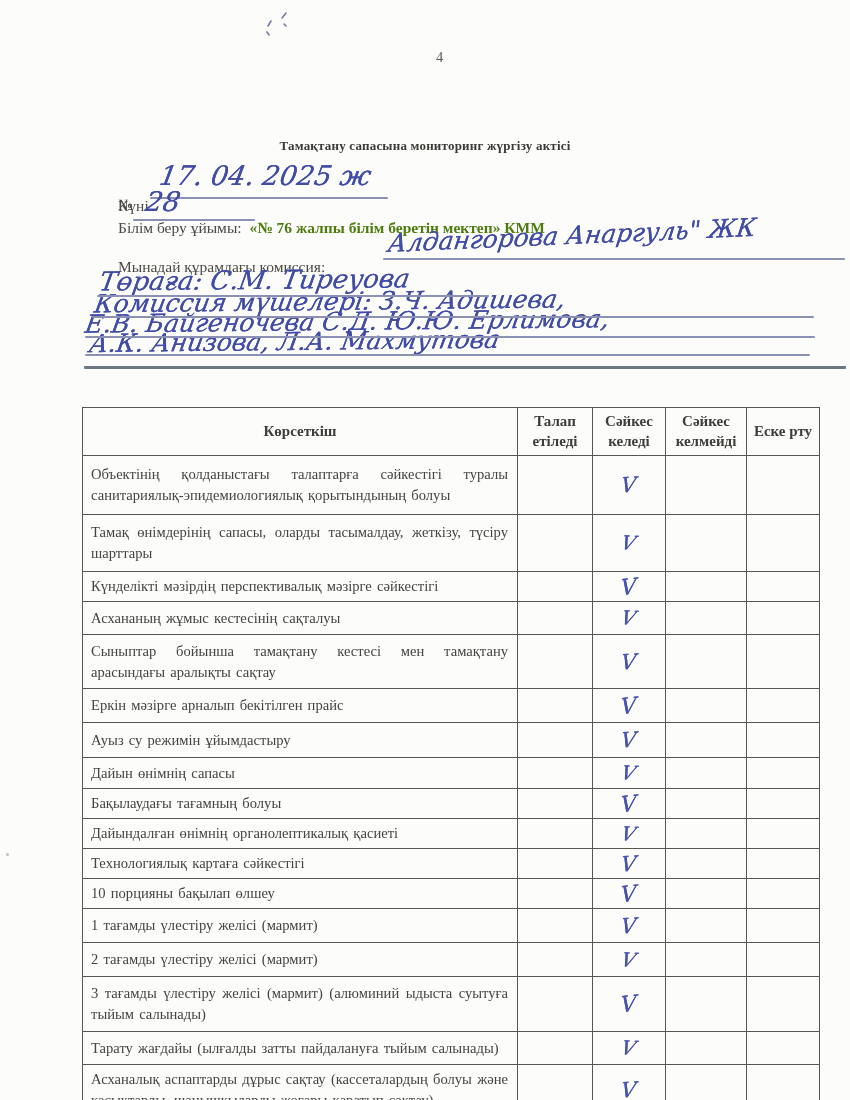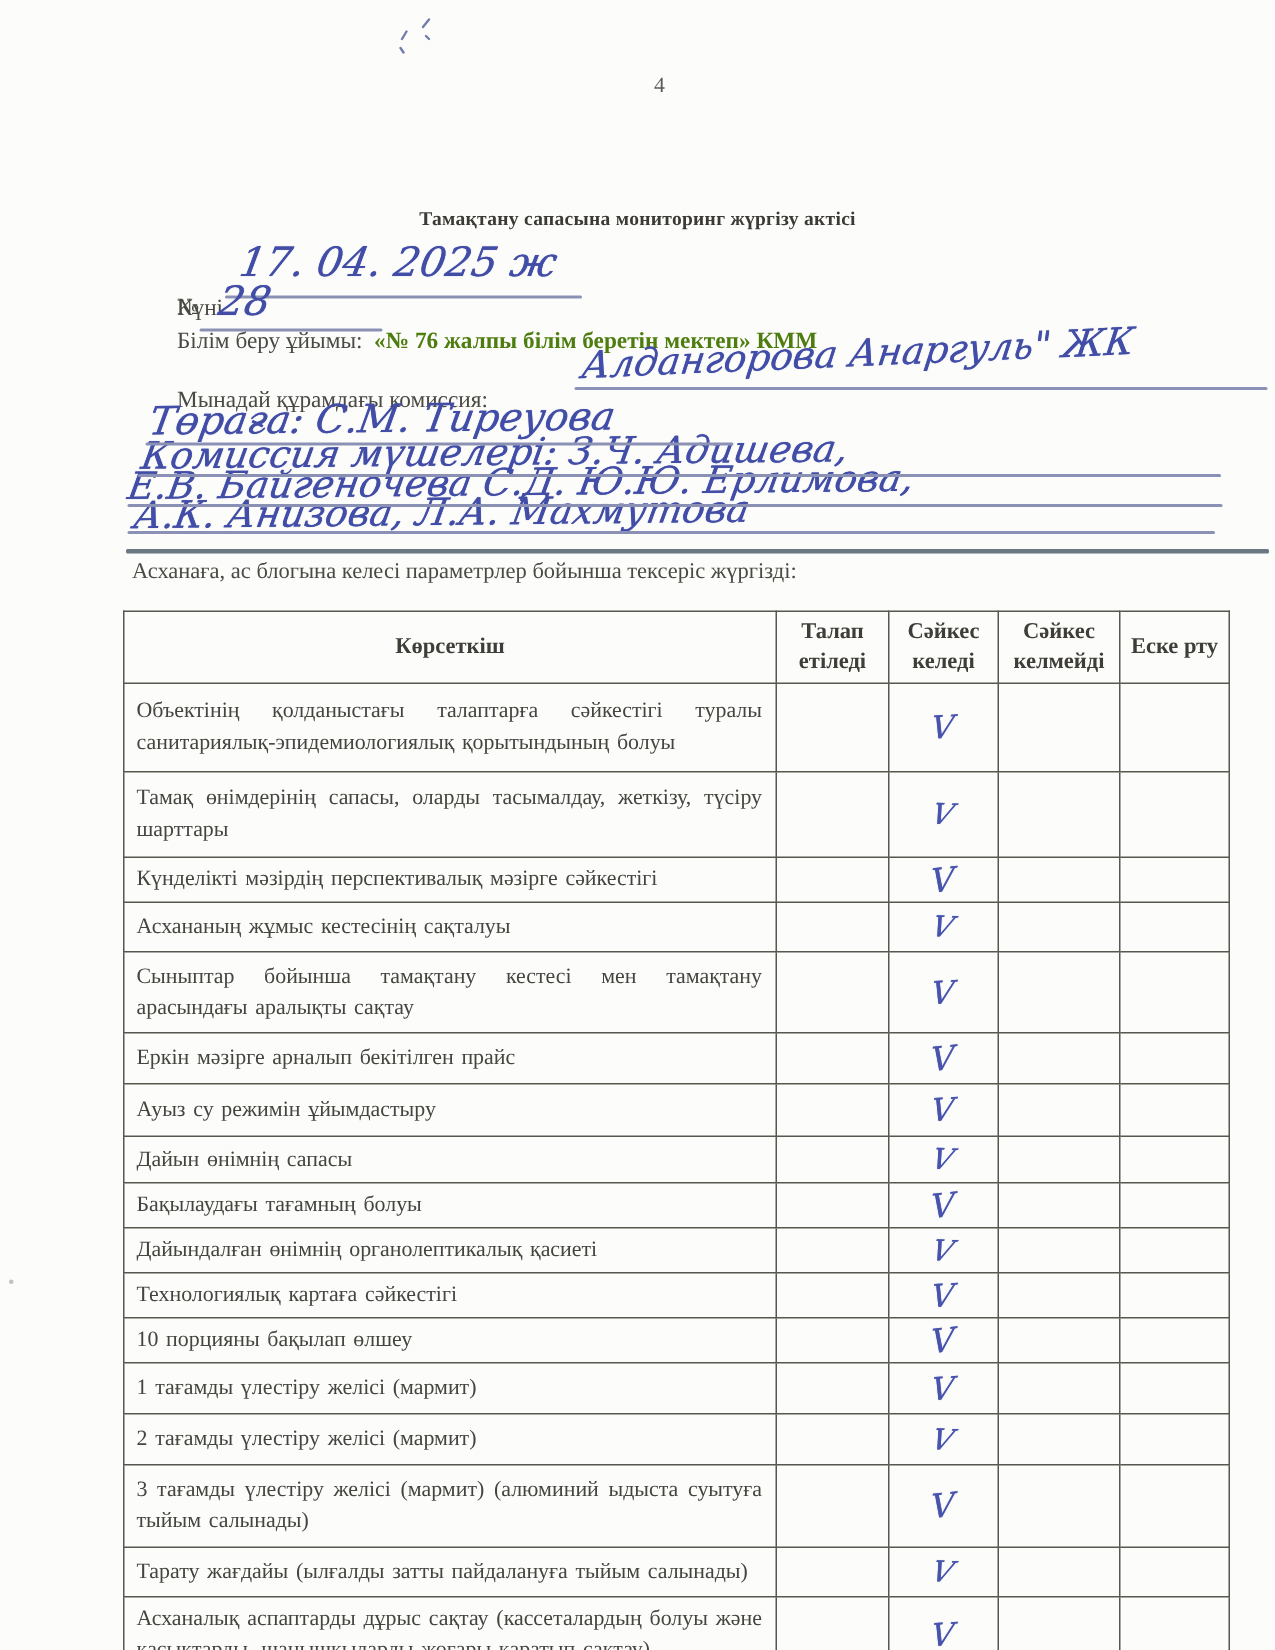--- a/index.html
+++ b/index.html
@@ -112,21 +112,20 @@
 
   <div class="hw-line"><span class="hw-inner">А.К. Анизова, Л.А. Махмутова</span></div>
 </div>
 
   <div class="rule" style="left:97px;top:295px;width:392px;"></div>
   <div class="rule" style="left:92px;top:316px;width:722px;"></div>
   <div class="rule" style="left:85px;top:336px;width:730px;"></div>
   <div class="rule" style="left:85px;top:354px;width:725px;"></div>
   <div class="rule dark" style="left:84px;top:366px;width:762px;"></div>
 
-  <div class="intro">Асханаға, ас блогына келесі параметрлер бойынша тексеріс жүргізді:</div>
 
   <table class="tbl">
     <colgroup>
       <col style="width:435px">
         <col style="width:75px">
         <col style="width:73px">
         <col style="width:81px">
         <col style="width:73px">
     </colgroup>
     <thead>

